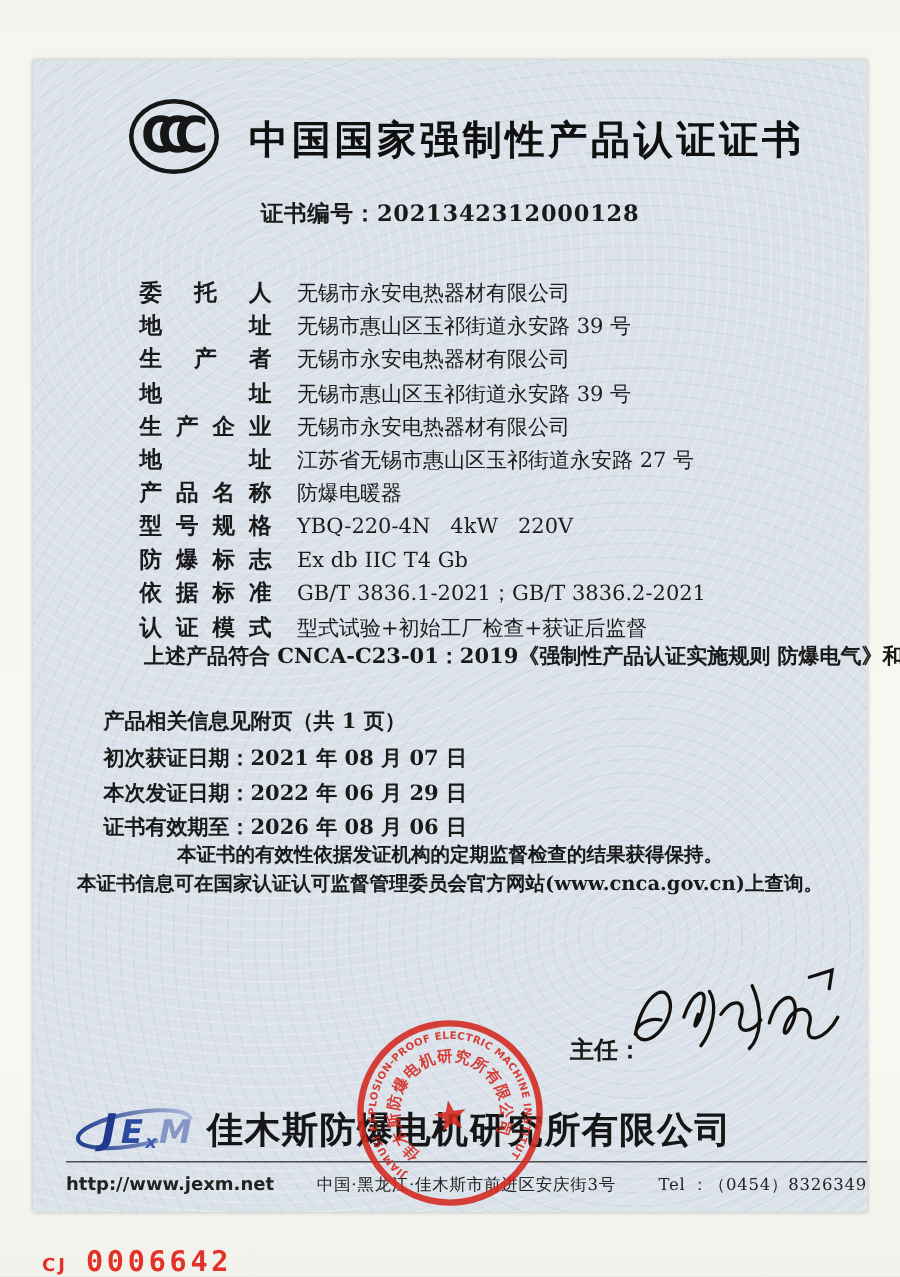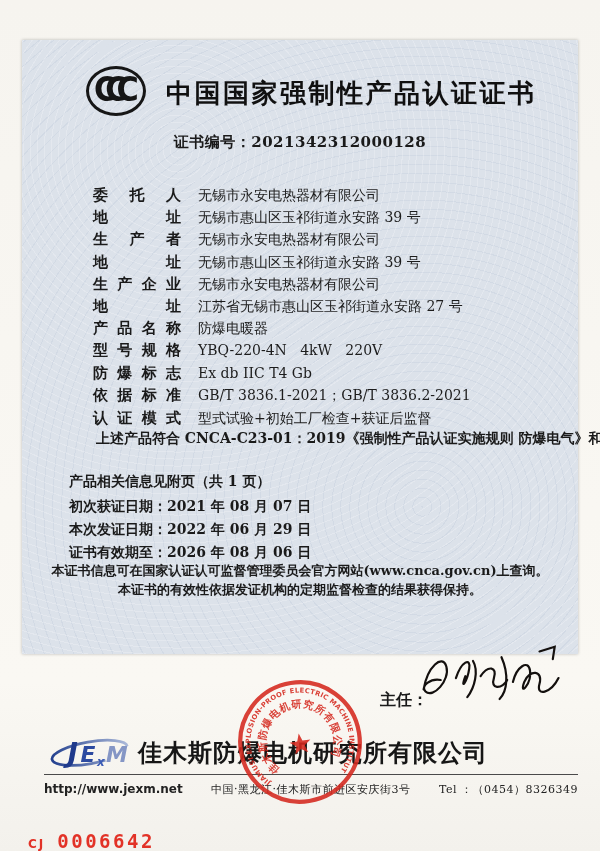--- a/index.html
+++ b/index.html
@@ -7,21 +7,21 @@
     width:600px; height:851px;
     font-family:"DejaVu Sans", sans-serif;
     color:#1a1a1a;
     background:#efede8;
   }
   .page {
     position:relative; width:600px; height:851px; overflow:hidden;
     background:linear-gradient(180deg,#f6f4ef 0%, #faf8f3 80%, #f3f1ec 100%);
   }
   .paper {
-    position:absolute; left:22px; top:40px; width:556px; height:614px;
+    position:absolute; left:22px; top:40px; width:556px; height:768px;
     background-color:#dce2ea;
     background-image:
       repeating-radial-gradient(circle at 28% 18%, rgba(255,255,255,.22) 0px, rgba(255,255,255,.22) 1px, transparent 1px, transparent 7px),
       repeating-radial-gradient(circle at 72% 76%, rgba(150,168,196,.14) 0px, rgba(150,168,196,.14) 1px, transparent 1px, transparent 9px);
     box-shadow:0 0 3px rgba(0,0,0,.25);
   }
   
   .ccc-logo {
     position:absolute; left:64px; top:26px; width:60px; height:50px;
     border:3.5px solid #161616; border-radius:50%;
@@ -177,22 +177,22 @@
     </div>
 
     <div class="details">
       <div class="attach">产品相关信息见附页（共 1 页）</div>
       <div>初次获证日期：2021 年 08 月 07 日</div>
       <div>本次发证日期：2022 年 06 月 29 日</div>
       <div>证书有效期至：2026 年 08 月 06 日</div>
     </div>
 
     <div class="notes">
+      <div>本证书的有效性依据发证机构的定期监督检查的结果获得保持。</div>
       <div>本证书信息可在国家认证认可监督管理委员会官方网站(www.cnca.gov.cn)上查询。</div>
-      <div>本证书的有效性依据发证机构的定期监督检查的结果获得保持。</div>
     </div>
 
     <div class="director-label">主任：</div>
     <svg class="signature" viewBox="0 0 160 80" aria-hidden="true">
       <path d="M8,50 C12,26 28,12 32,26 C36,40 18,60 10,52 C4,46 16,38 26,40"></path>
       <path d="M42,38 C48,20 58,16 56,28 C54,42 46,52 52,36"></path>
       <path d="M60,20 C66,30 62,48 54,58"></path>
       <path d="M68,36 C76,24 86,26 82,38 C78,50 90,50 96,40"></path>
       <path d="M90,16 C98,34 96,52 88,60"></path>
       <path d="M102,42 C106,26 118,18 120,30 C122,44 108,58 114,42 C120,28 134,30 130,44 C126,58 142,54 150,38"></path>

